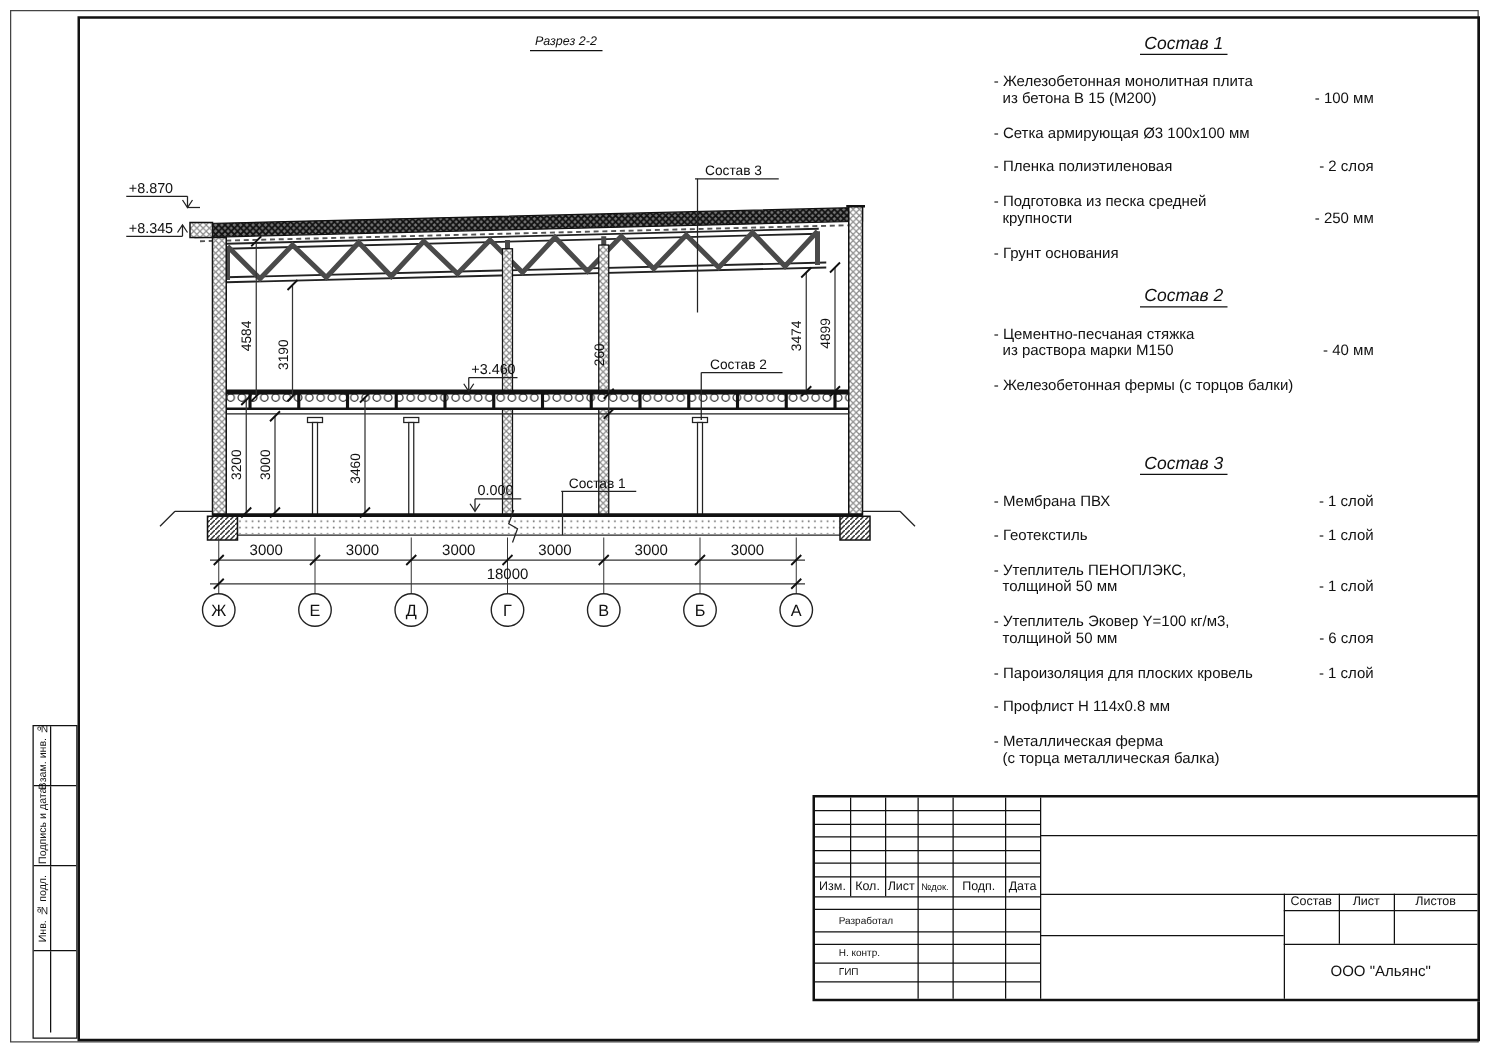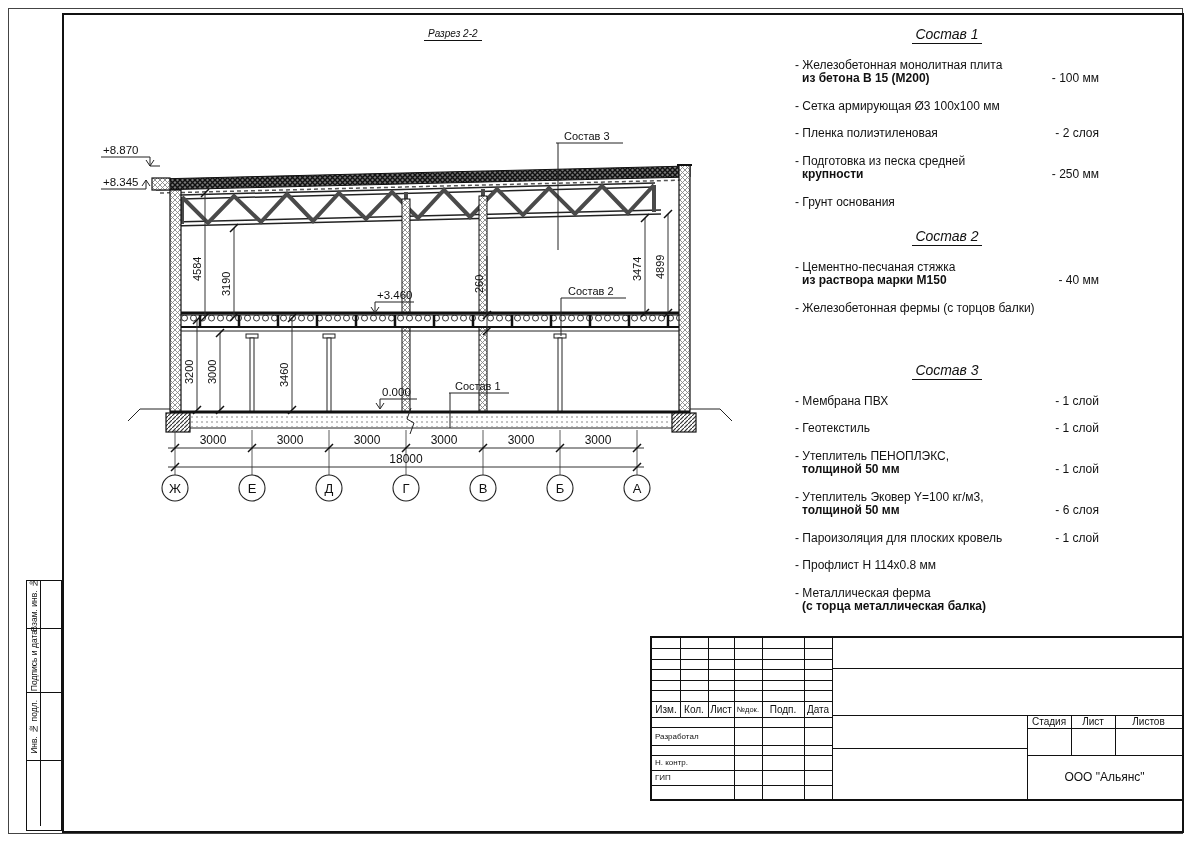--- a/index.html
+++ b/index.html
@@ -7,35 +7,35 @@
          font-family:"Liberation Sans",sans-serif;color:#111;}
   .outer-border{position:absolute;left:8px;top:8px;width:1173px;height:824px;border:1px solid #444;}
   .inner-frame{position:absolute;left:62px;top:13px;width:1118px;height:816px;border:2px solid #111;}
   .dtitle{position:absolute;left:424px;top:28px;font-size:10px;font-style:italic;
           border-bottom:1.5px solid #111;padding:0 4px 1px 4px;}
   
   .spec{position:absolute;left:795px;width:304px;font-size:12px;line-height:13.5px;}
   .spec-title{text-align:center;margin-bottom:16px;}
   .spec-title span{font-style:italic;font-size:14px;border-bottom:1px solid #111;padding:0 3px 1px 3px;}
   .spec-item{position:relative;margin-bottom:14px;padding-right:64px;}
-  .spec-item .l2{padding-left:7px;font-weight:bold;}
+  .spec-item .l2{padding-left:7px;}
   .spec-item .val{position:absolute;right:0;bottom:0;white-space:nowrap;}
   
   .stampside{position:absolute;left:26px;top:580px;width:36px;height:251px;border:1.5px solid #111;box-sizing:border-box;}
   .scell{display:flex;border-bottom:1px solid #111;box-sizing:border-box;}
   .scell:last-child{border-bottom:none;}
   .scell .lab{width:13px;border-right:1px solid #111;display:flex;align-items:center;justify-content:center;}
   .vtext{writing-mode:vertical-rl;transform:rotate(180deg);font-size:8.5px;white-space:nowrap;color:#111;}
   
   .tblock{position:absolute;left:650px;top:636px;width:530px;height:161px;border:2px solid #111;box-sizing:content-box;background:#fff;}
   .tblock .vl,.tblock .hl{position:absolute;background:#111;}
   .tblock .vl{width:1px;}
   .tblock .hl{height:1px;}
   .tb-txt{position:absolute;display:flex;align-items:center;justify-content:center;font-size:10px;}
-  .tb-left{justify-content:flex-start;padding-left:3px;font-size:8px;}
+  .tb-left{justify-content:flex-start;padding-left:19px;font-size:8px;}
   .small{font-size:7.5px;}
   .company{font-size:12px;}
   svg text{font-family:"Liberation Sans",sans-serif;fill:#111;}
 </style>
 </head>
 <body>
 
 <div class="sheet">
   <div class="outer-border"></div>
   <div class="inner-frame"></div>
@@ -344,19 +344,19 @@
     <div class="tb-txt" style="left:28px;top:63px;width:28px;height:16px">Кол.</div>
     <div class="tb-txt" style="left:56px;top:63px;width:26px;height:16px">Лист</div>
     <div class="tb-txt small" style="left:82px;top:63px;width:28px;height:16px">№док.</div>
     <div class="tb-txt" style="left:110px;top:63px;width:42px;height:16px">Подп.</div>
     <div class="tb-txt" style="left:152px;top:63px;width:28px;height:16px">Дата</div>
 
     <div class="tb-txt tb-left" style="left:0;top:89px;width:82px;height:18px">Разработал</div>
     <div class="tb-txt tb-left" style="left:0;top:117px;width:82px;height:15px">Н. контр.</div>
     <div class="tb-txt tb-left" style="left:0;top:132px;width:82px;height:15px">ГИП</div>
 
-    <div class="tb-txt" style="left:375px;top:77px;width:44px;height:13px">Стадия</div>
+    <div class="tb-txt" style="left:375px;top:77px;width:44px;height:13px">Состав</div>
     <div class="tb-txt" style="left:419px;top:77px;width:44px;height:13px">Лист</div>
     <div class="tb-txt" style="left:463px;top:77px;width:67px;height:13px">Листов</div>
 
     <div class="tb-txt company" style="left:375px;top:117px;width:155px;height:44px">ООО "Альянс"</div>
   </div>
 </div>
 
 </body></html>

